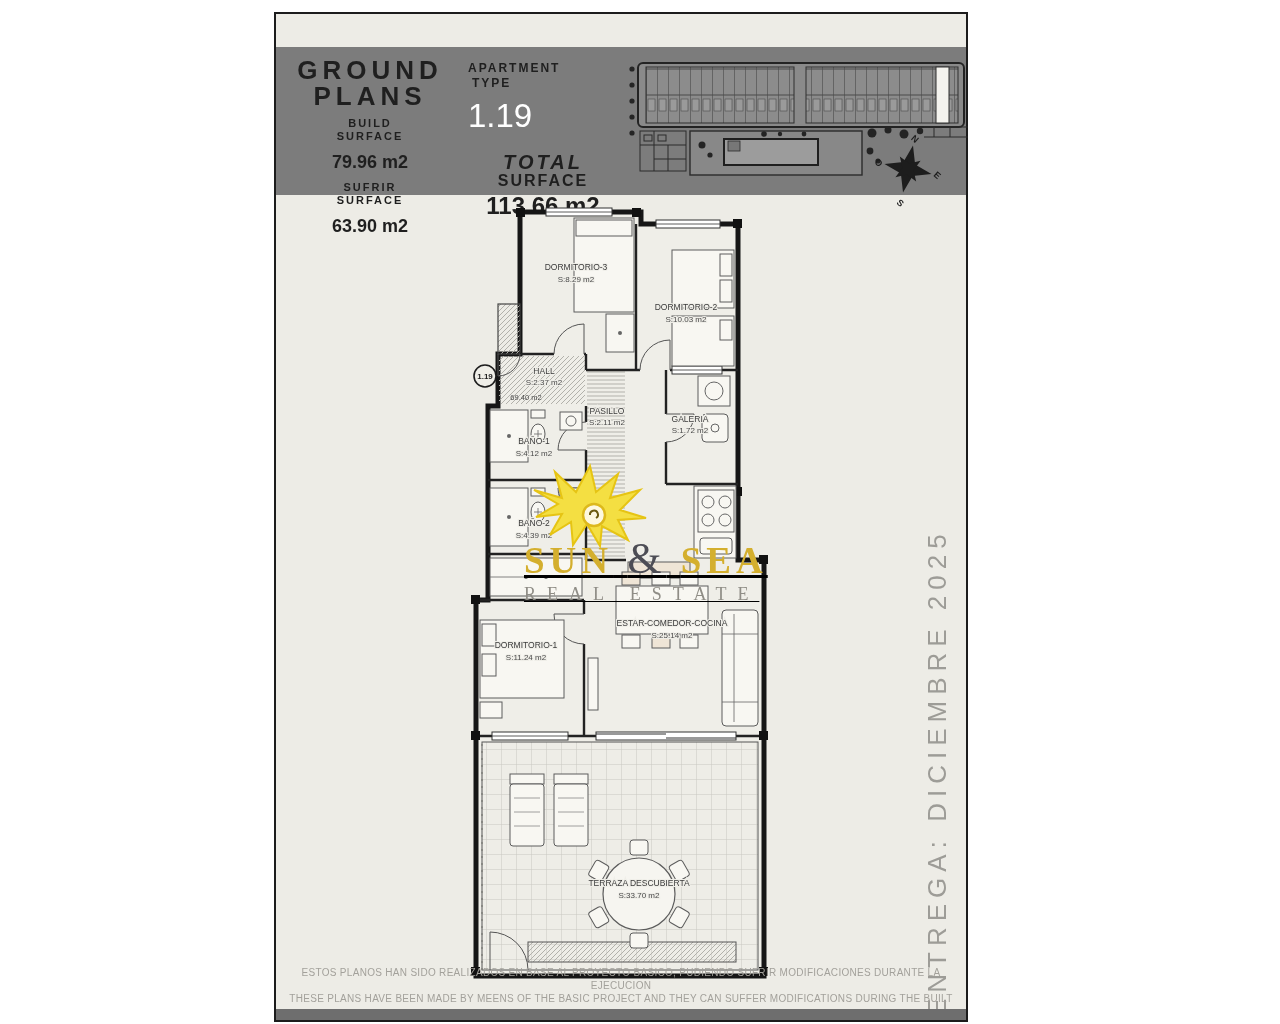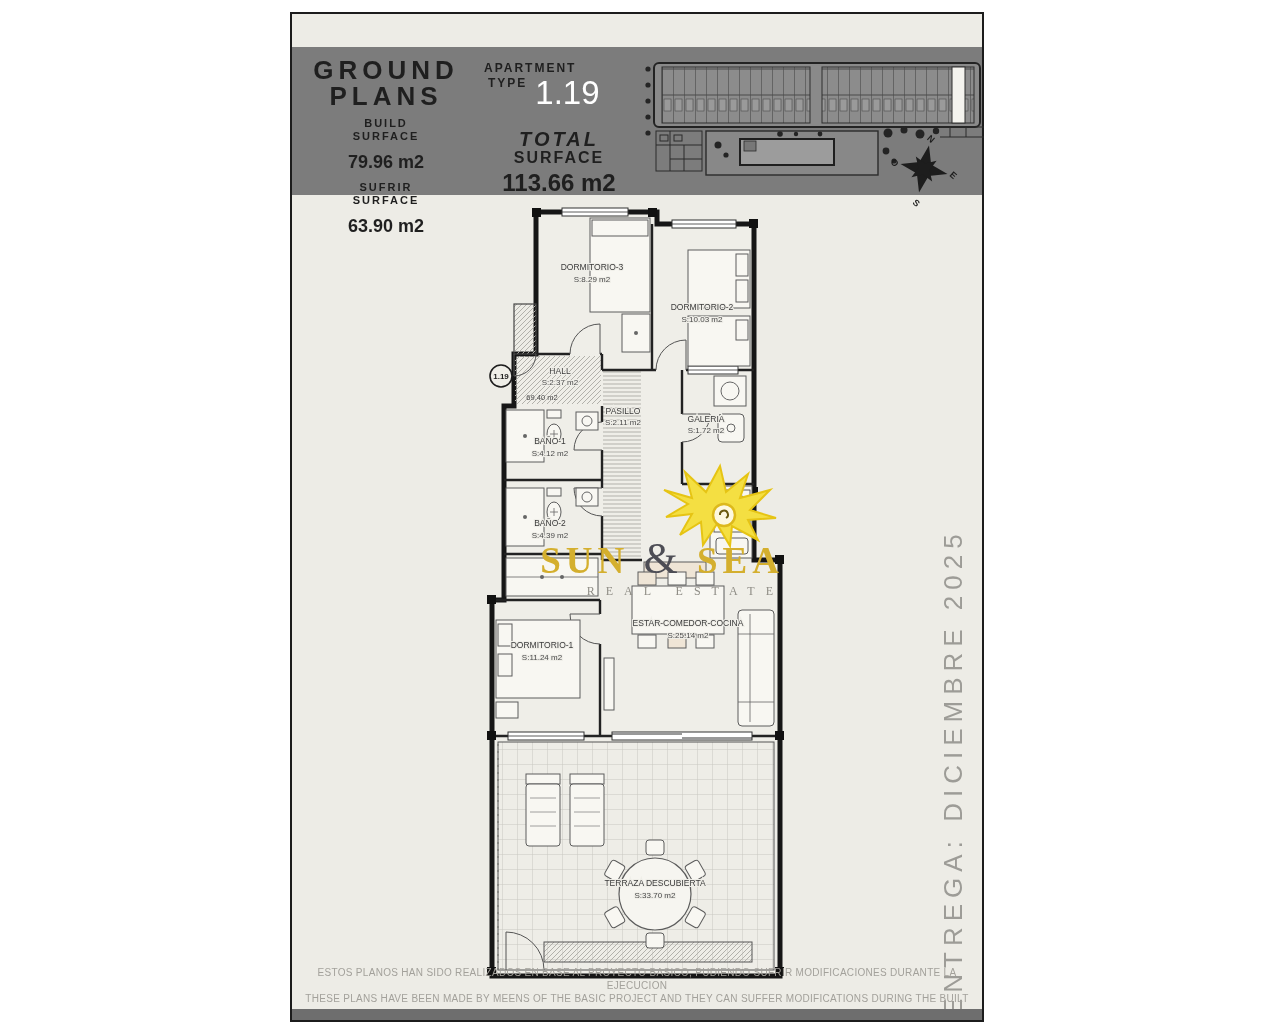--- a/index.html
+++ b/index.html
@@ -1,52 +1,52 @@
 <!DOCTYPE html>
 <html><head>
 <meta charset="utf-8">
 <style>
   html,body{margin:0;padding:0;background:#ffffff;width:1280px;height:1024px;overflow:hidden;
             font-family:"Liberation Sans",sans-serif;}
-  .frame{position:absolute;left:290px;top:12px;width:694px;height:1010px;background:#edece6;
+  .frame{position:absolute;left:274px;top:12px;width:694px;height:1010px;background:#edece6;
          border:2px solid #1c1c1c;box-sizing:border-box;}
   
   .band{position:absolute;left:0;top:33px;width:100%;height:148px;background:#7c7c7c;
         display:flex;align-items:stretch;color:#1f1f1f;}
   .hdr-left{width:188px;text-align:center;padding-top:10px;flex:none;}
   .hdr-title{font-size:26px;font-weight:700;letter-spacing:5px;line-height:26px;}
   .hdr-sub{font-size:11px;font-weight:700;letter-spacing:2px;line-height:13px;margin-top:8px;}
   .hdr-val{font-size:18px;font-weight:700;margin-top:9px;}
   .hdr-mid{width:158px;flex:none;padding-top:14px;text-align:center;}
   .ap-lab{font-size:12px;font-weight:700;letter-spacing:2px;line-height:15px;text-align:left;padding-left:4px;}
-  .ap-row{display:flex;align-items:flex-start;gap:8px;padding-left:4px;}
+  .ap-row{display:flex;align-items:flex-start;gap:8px;padding-left:4px;flex-direction:column;}
   .ap-num{color:#ffffff;font-size:33px;font-weight:400;line-height:30px;margin-top:2px;}
   .tot-lab{font-size:20px;font-weight:700;letter-spacing:3px;line-height:19px;margin-top:22px;font-style:italic;}
   .tot-lab2{font-size:16px;font-weight:700;letter-spacing:2px;line-height:17px;}
   .tot-val{font-size:24px;font-weight:700;margin-top:3px;}
   .hdr-site{flex:1;position:relative;}
   .hdr-site svg{position:absolute;left:2px;top:8px;overflow:visible;}
   
   .plan{position:absolute;left:0;top:0;width:694px;height:1010px;z-index:1;overflow:visible;}
   .rname{font-size:8.5px;fill:#3b3b3b;text-anchor:middle;paint-order:stroke;stroke:#efeee8;stroke-width:2.2px;}
   .rarea{font-size:8px;fill:#4a4a4a;text-anchor:middle;paint-order:stroke;stroke:#efeee8;stroke-width:2.2px;}
   .small{font-size:7.5px;fill:#4a4a4a;text-anchor:middle;}
   .furn{fill:#f8f7f2;stroke:#5c5c5c;stroke-width:1;}
   .furnb{fill:#efe5d6;stroke:#5c5c5c;stroke-width:1;}
   .wall{stroke:#161616;stroke-width:5;fill:#efeee8;}
   .iw{stroke:#222222;stroke-width:2.4;fill:none;}
   .door{stroke:#555555;stroke-width:1;fill:none;}
   .win{fill:#ffffff;stroke:#333;stroke-width:1;}
   .pillar{fill:#111111;}
   
-  .logo{position:absolute;left:248px;top:448px;width:244px;text-align:right;z-index:5;}
+  .logo{position:absolute;left:248px;top:448px;width:244px;text-align:left;z-index:5;text-decoration:underline;}
   .logo-main{font-family:"Liberation Serif",serif;font-size:37px;letter-spacing:5px;
              color:#d4af2e;font-weight:700;line-height:34px;white-space:nowrap;}
   .logo-amp{color:#4d4d55;font-size:44px;font-weight:400;}
-  .logo-sub{font-family:"Liberation Serif",serif;font-size:12px;letter-spacing:11px;
+  .logo-sub{font-family:"Liberation Serif",serif;font-size:18px;letter-spacing:11px;
             color:#8f8d86;margin-top:6px;white-space:nowrap;}
   
   .delivery{position:absolute;left:646px;top:1002px;width:432px;height:30px;
             transform:rotate(-90deg);transform-origin:0 0;font-size:26px;letter-spacing:6px;
             color:#9d9c97;white-space:nowrap;z-index:2;}
   
   .disc{position:absolute;left:0;right:0;bottom:15px;text-align:center;color:#a3a19b;
         font-size:10px;line-height:13px;letter-spacing:0.3px;z-index:2;}
   .botbar{position:absolute;left:0;right:0;bottom:0;height:11px;background:#6e6e6e;z-index:3;}
 </style>

